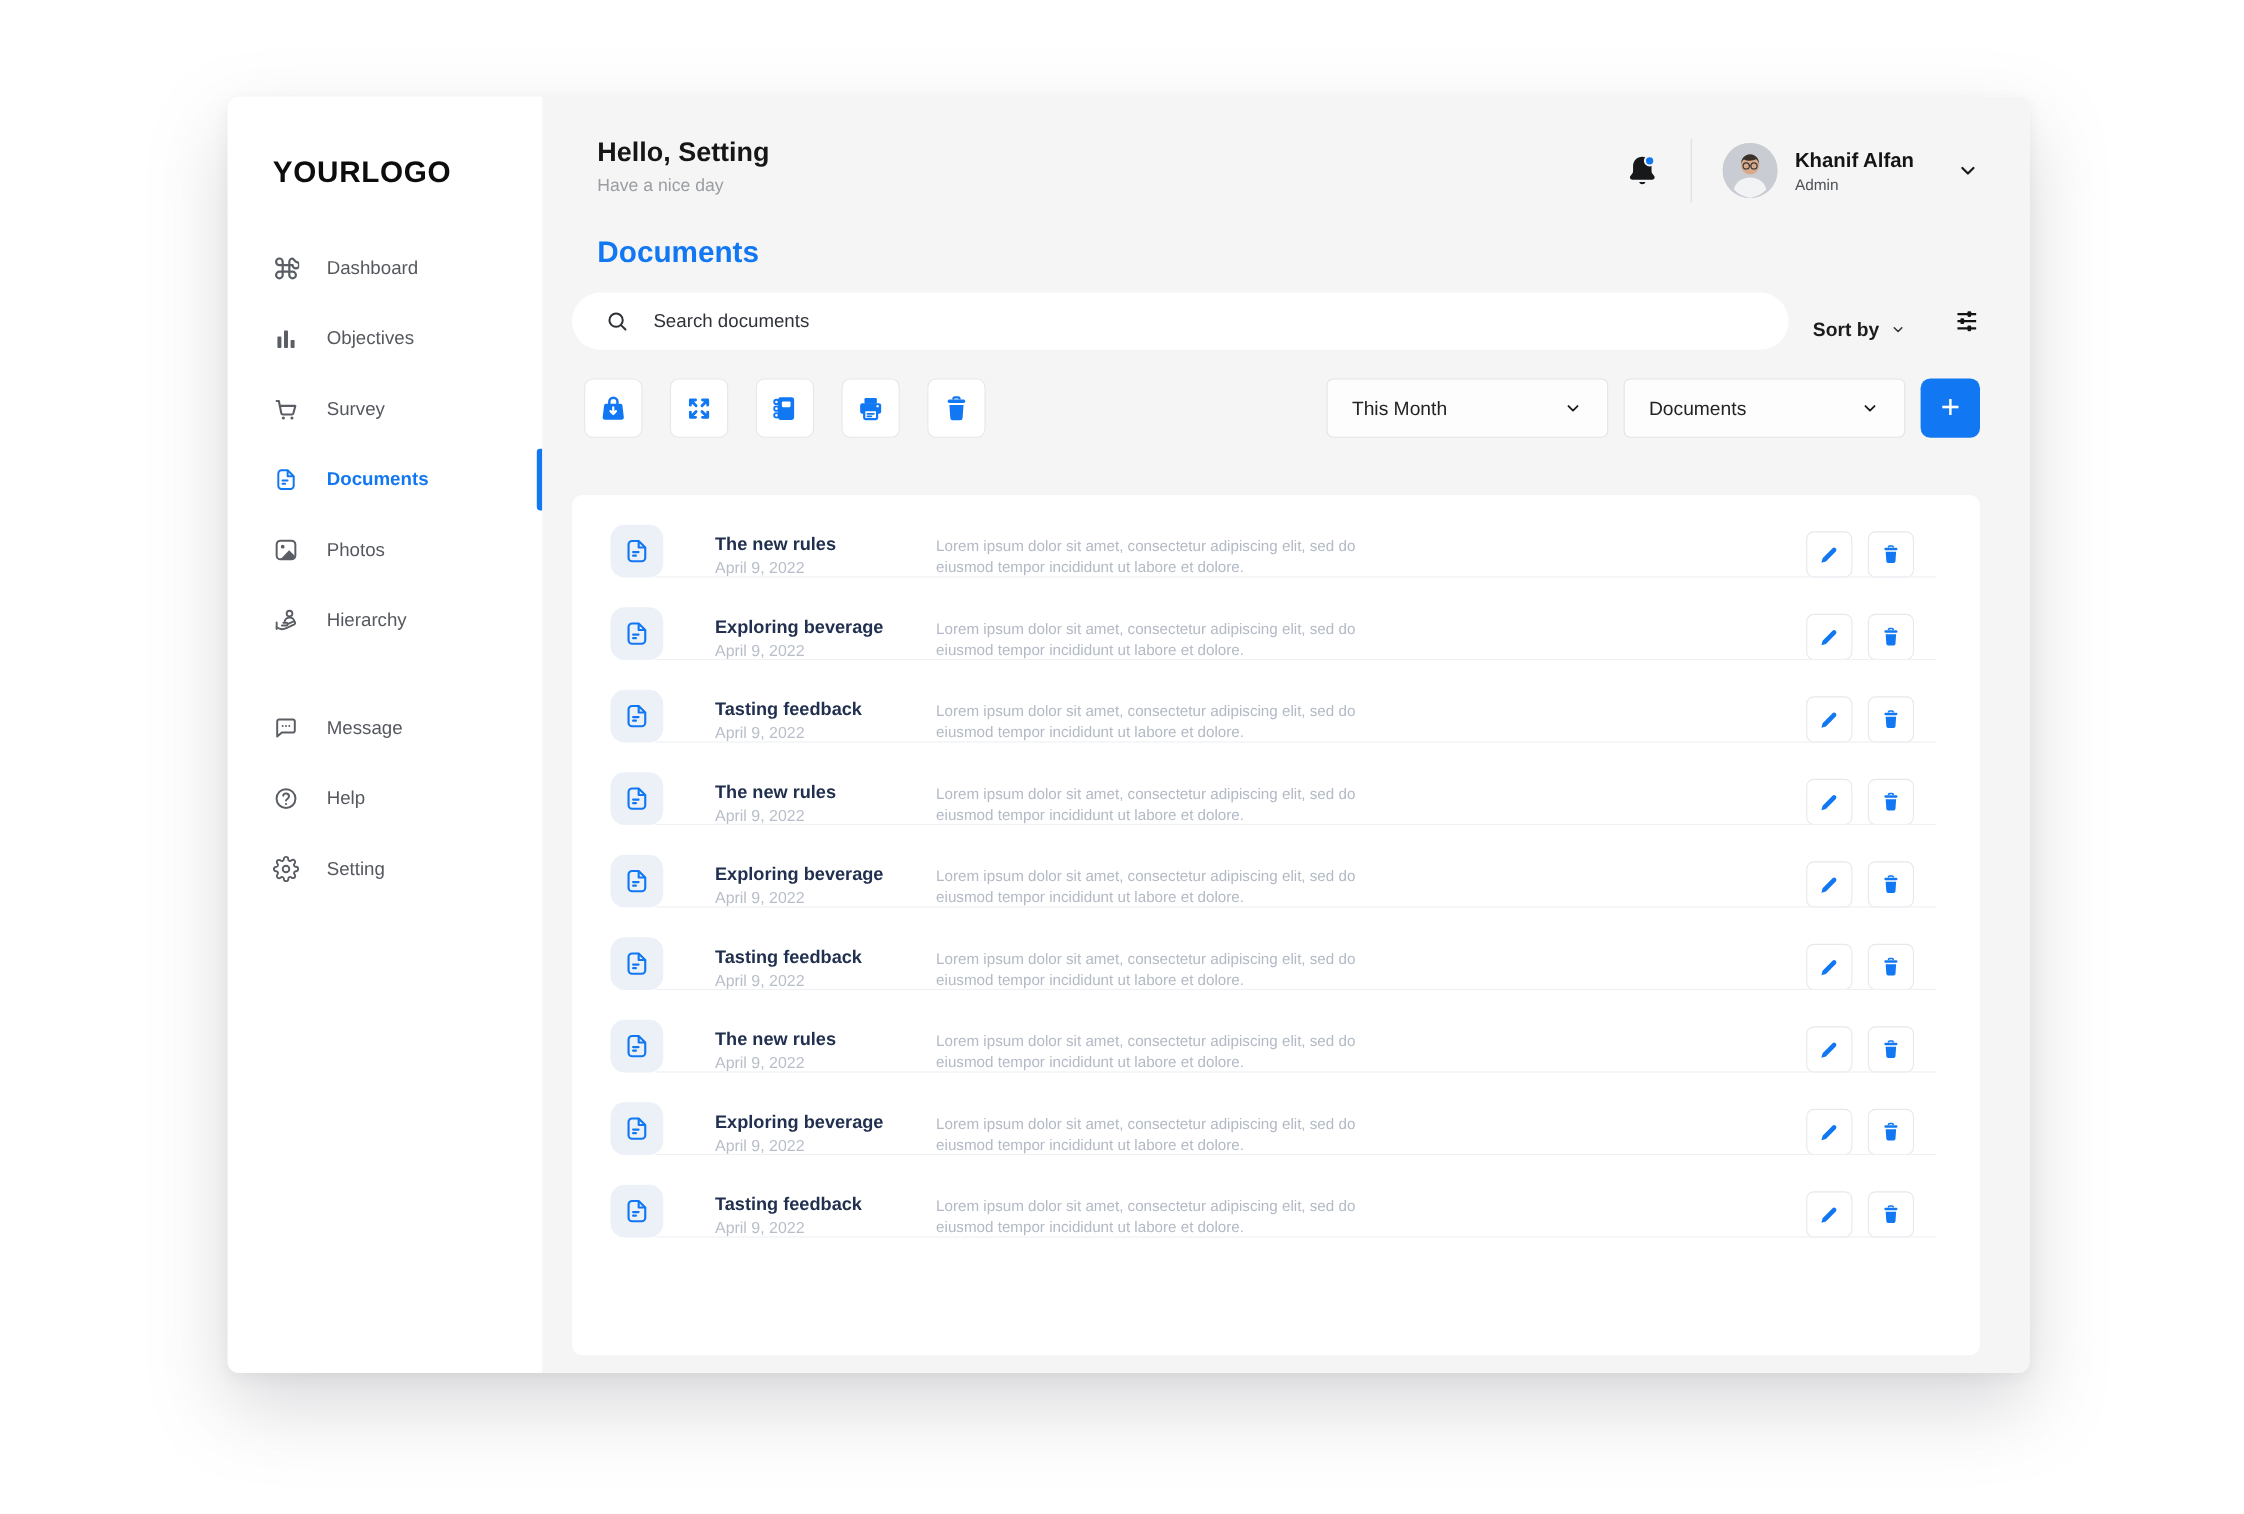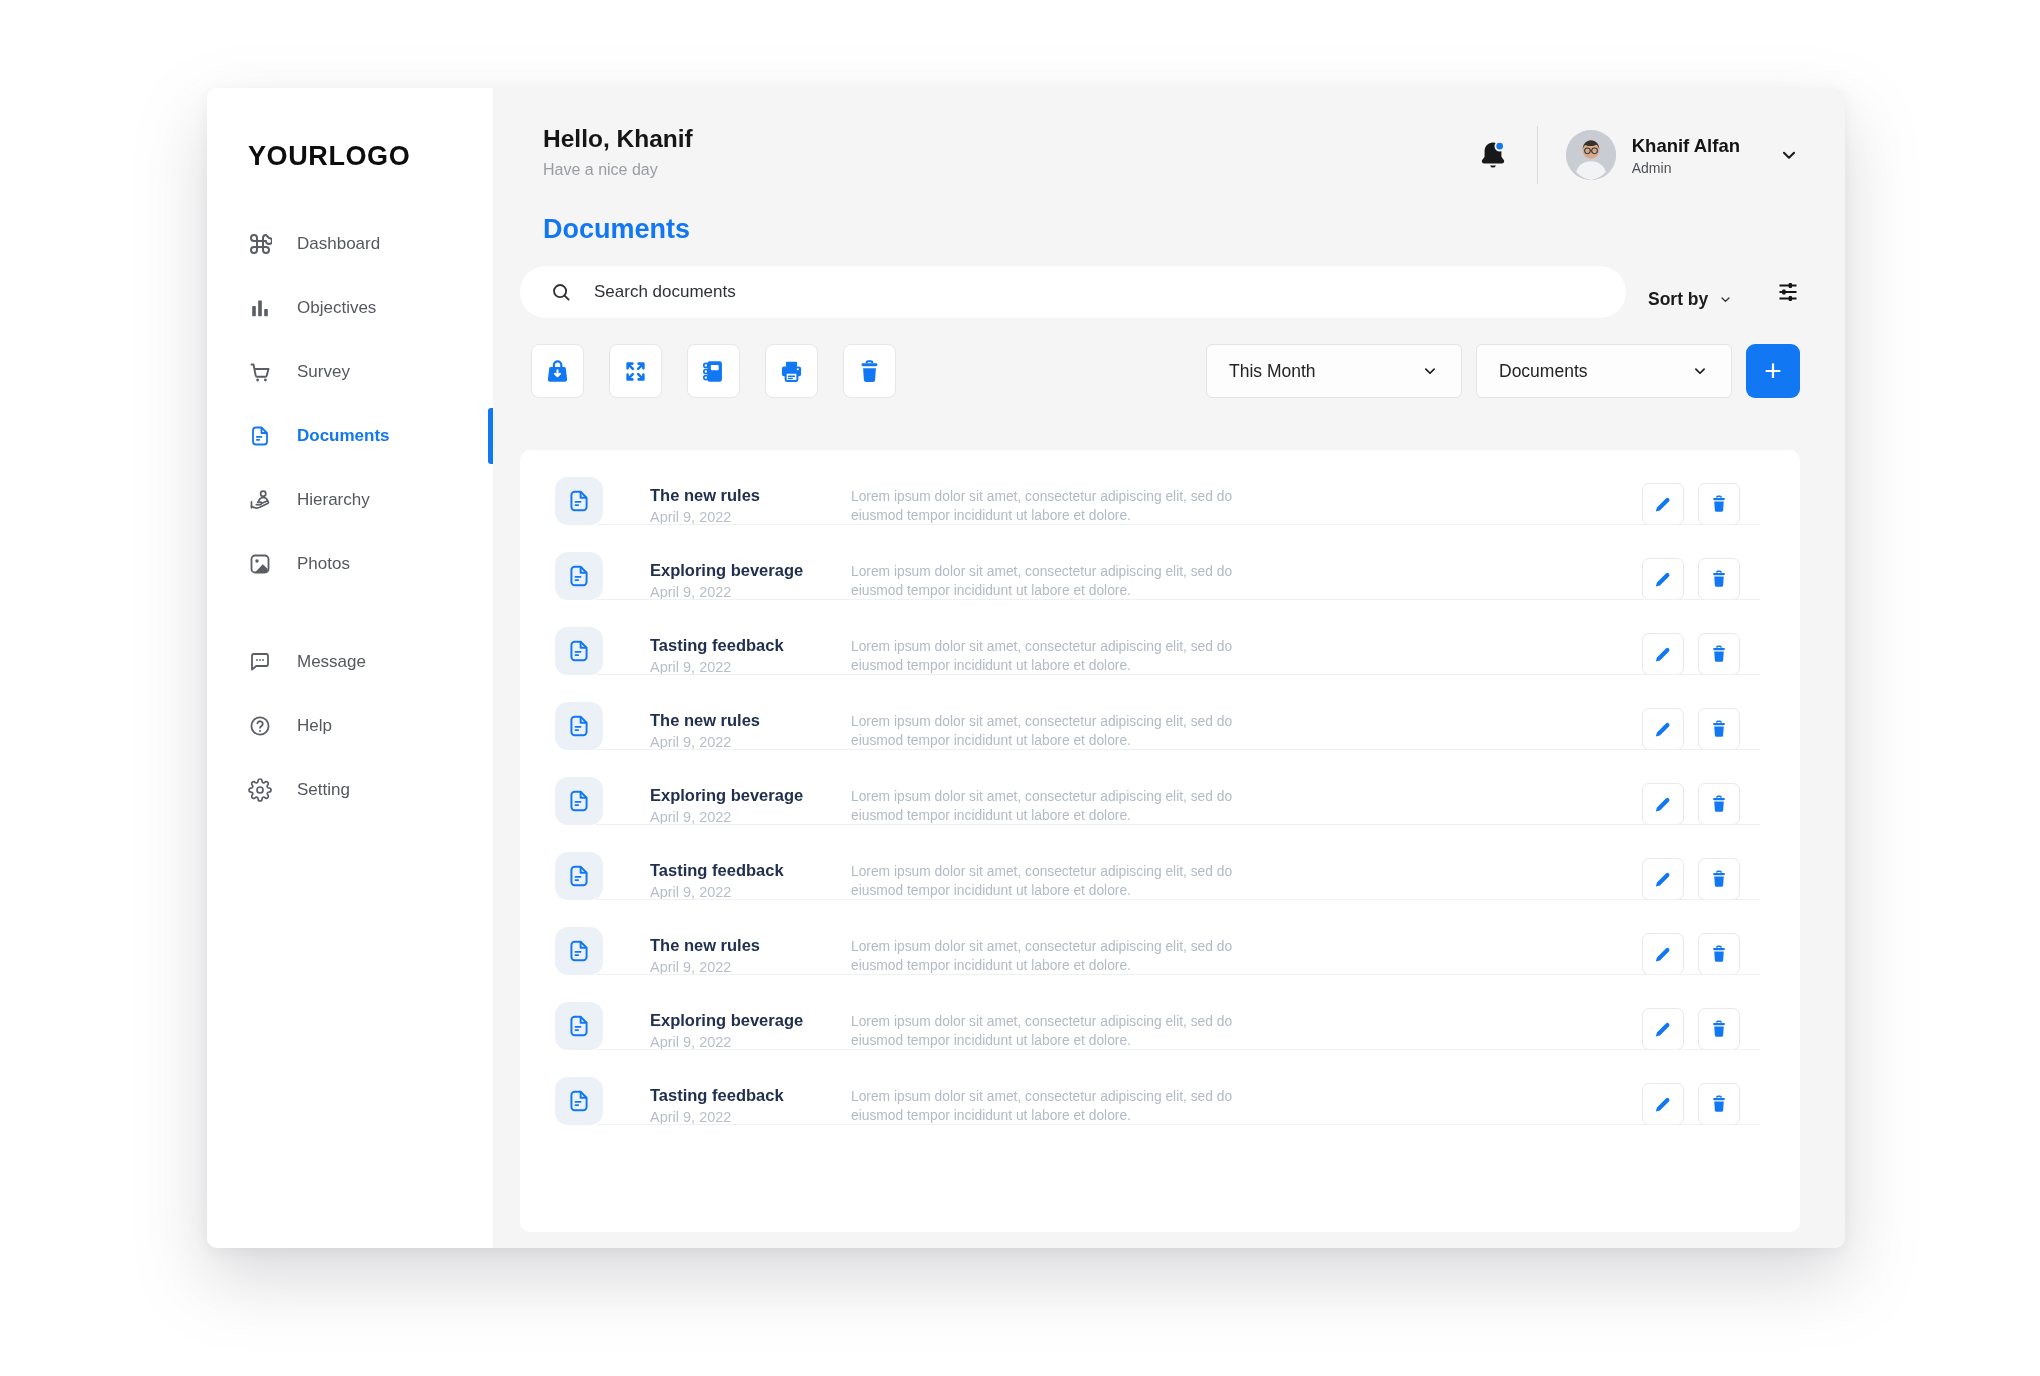--- a/index.html
+++ b/index.html
@@ -214,29 +214,29 @@
         <span>Survey</span>
       </div>
       <div class="nav-item active">
         <svg class="ic">
             <use href="#i-doc"></use>
           </svg>
         <span>Documents</span>
       </div>
       <div class="nav-item">
         <svg class="ic">
+            <use href="#i-image"></use>
+          </svg>
+        <span>Photos</span>
+      </div>
+      <div class="nav-item">
+        <svg class="ic">
             <use href="#i-hierarchy"></use>
           </svg>
         <span>Hierarchy</span>
-      </div>
-      <div class="nav-item">
-        <svg class="ic">
-            <use href="#i-image"></use>
-          </svg>
-        <span>Photos</span>
       </div>
       <div class="nav-gap"></div>
       <div class="nav-item">
         <svg class="ic">
             <use href="#i-message"></use>
           </svg>
         <span>Message</span>
       </div>
       <div class="nav-item">
         <svg class="ic">
@@ -251,21 +251,21 @@
         <span>Setting</span>
       </div>
     </nav>
     <div class="active-bar"></div>
   </aside>
 
   <main class="content">
 
     <div class="topbar">
       <div>
-        <div class="greeting">Hello, Khanif</div>
+        <div class="greeting">Hello, Setting</div>
         <div class="greet-sub">Have a nice day</div>
       </div>
       <div class="user-cluster">
         <div class="bell-wrap">
           <svg class="ic" style="width:32px;height:32px">
               <use href="#i-bell"></use>
             </svg>
         </div>
         <div class="vdivider"></div>
         <div class="avatar">

